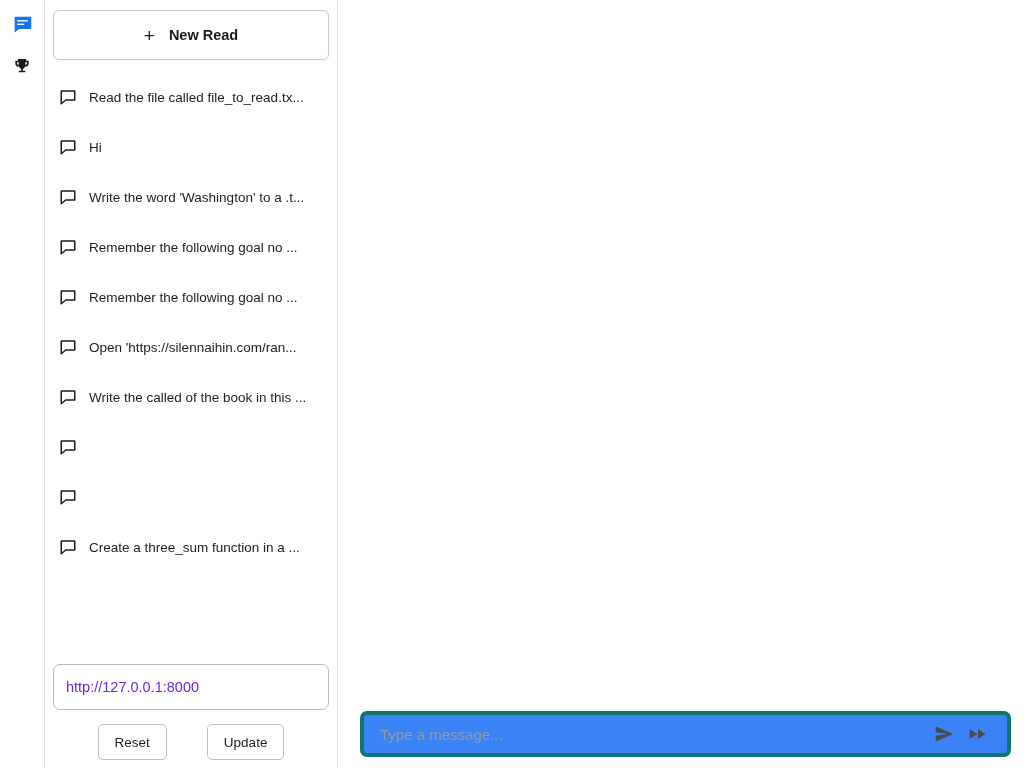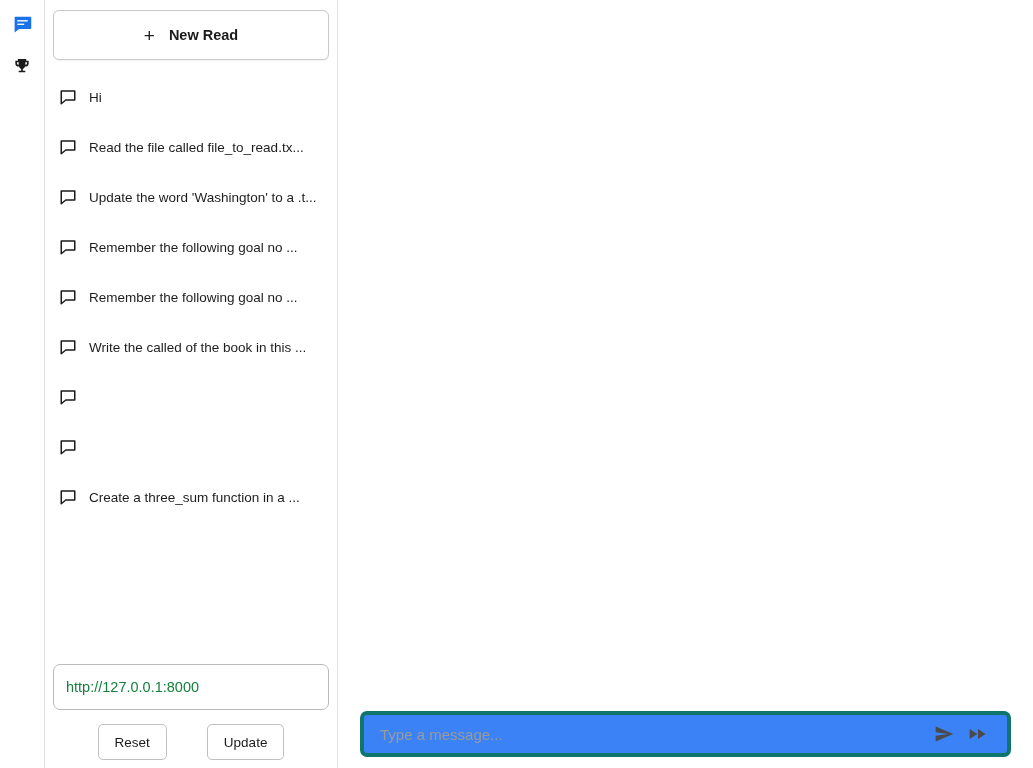--- a/index.html
+++ b/index.html
@@ -112,21 +112,21 @@
     bottom: 8px;
   }
   .url-input {
     width: 100%;
     height: 46px;
     box-sizing: border-box;
     border: 1px solid #b9b9b9;
     border-radius: 7px;
     padding: 16px 12px;
     font-size: 14.5px;
-    color: #15803d;
+    color: #6d28d9;
     font-family: "Liberation Sans", sans-serif;
     background: #fff;
     outline: none;
   }
   .btn-row {
     display: flex;
     justify-content: center;
     gap: 40px;
     margin-top: 14px;
   }
@@ -220,59 +220,67 @@
     </div>
 
     <div class="task-list">
 
       <div class="task-item">
         <span class="bubble">
           <svg width="18" height="18" viewBox="0 0 24 24" fill="none" stroke="#1b1b1b" stroke-width="2" stroke-linejoin="round">
               <path d="M3 4h18v12H9l-6 5V4z"></path>
             </svg>
         </span>
+        <span class="title">Read the file called file_to_read.tx...</span>
+      </div>
+
+      <div class="task-item">
+        <span class="bubble">
+          <svg width="18" height="18" viewBox="0 0 24 24" fill="none" stroke="#1b1b1b" stroke-width="2" stroke-linejoin="round">
+              <path d="M3 4h18v12H9l-6 5V4z"></path>
+            </svg>
+        </span>
         <span class="title">Hi</span>
       </div>
 
       <div class="task-item">
         <span class="bubble">
           <svg width="18" height="18" viewBox="0 0 24 24" fill="none" stroke="#1b1b1b" stroke-width="2" stroke-linejoin="round">
               <path d="M3 4h18v12H9l-6 5V4z"></path>
             </svg>
         </span>
-        <span class="title">Read the file called file_to_read.tx...</span>
-      </div>
-
-      <div class="task-item">
-        <span class="bubble">
-          <svg width="18" height="18" viewBox="0 0 24 24" fill="none" stroke="#1b1b1b" stroke-width="2" stroke-linejoin="round">
-              <path d="M3 4h18v12H9l-6 5V4z"></path>
-            </svg>
-        </span>
-        <span class="title">Update the word 'Washington' to a .t...</span>
+        <span class="title">Write the word 'Washington' to a .t...</span>
       </div>
 
       <div class="task-item">
         <span class="bubble">
           <svg width="18" height="18" viewBox="0 0 24 24" fill="none" stroke="#1b1b1b" stroke-width="2" stroke-linejoin="round">
               <path d="M3 4h18v12H9l-6 5V4z"></path>
             </svg>
         </span>
         <span class="title">Remember the following goal no ...</span>
       </div>
 
       <div class="task-item">
         <span class="bubble">
           <svg width="18" height="18" viewBox="0 0 24 24" fill="none" stroke="#1b1b1b" stroke-width="2" stroke-linejoin="round">
               <path d="M3 4h18v12H9l-6 5V4z"></path>
             </svg>
         </span>
         <span class="title">Remember the following goal no ...</span>
       </div>
 
+      <div class="task-item">
+        <span class="bubble">
+          <svg width="18" height="18" viewBox="0 0 24 24" fill="none" stroke="#1b1b1b" stroke-width="2" stroke-linejoin="round">
+              <path d="M3 4h18v12H9l-6 5V4z"></path>
+            </svg>
+        </span>
+        <span class="title">Open 'https://silennaihin.com/ran...</span>
+      </div>
 
       <div class="task-item">
         <span class="bubble">
           <svg width="18" height="18" viewBox="0 0 24 24" fill="none" stroke="#1b1b1b" stroke-width="2" stroke-linejoin="round">
               <path d="M3 4h18v12H9l-6 5V4z"></path>
             </svg>
         </span>
         <span class="title">Write the called of the book in this ...</span>
       </div>
 

